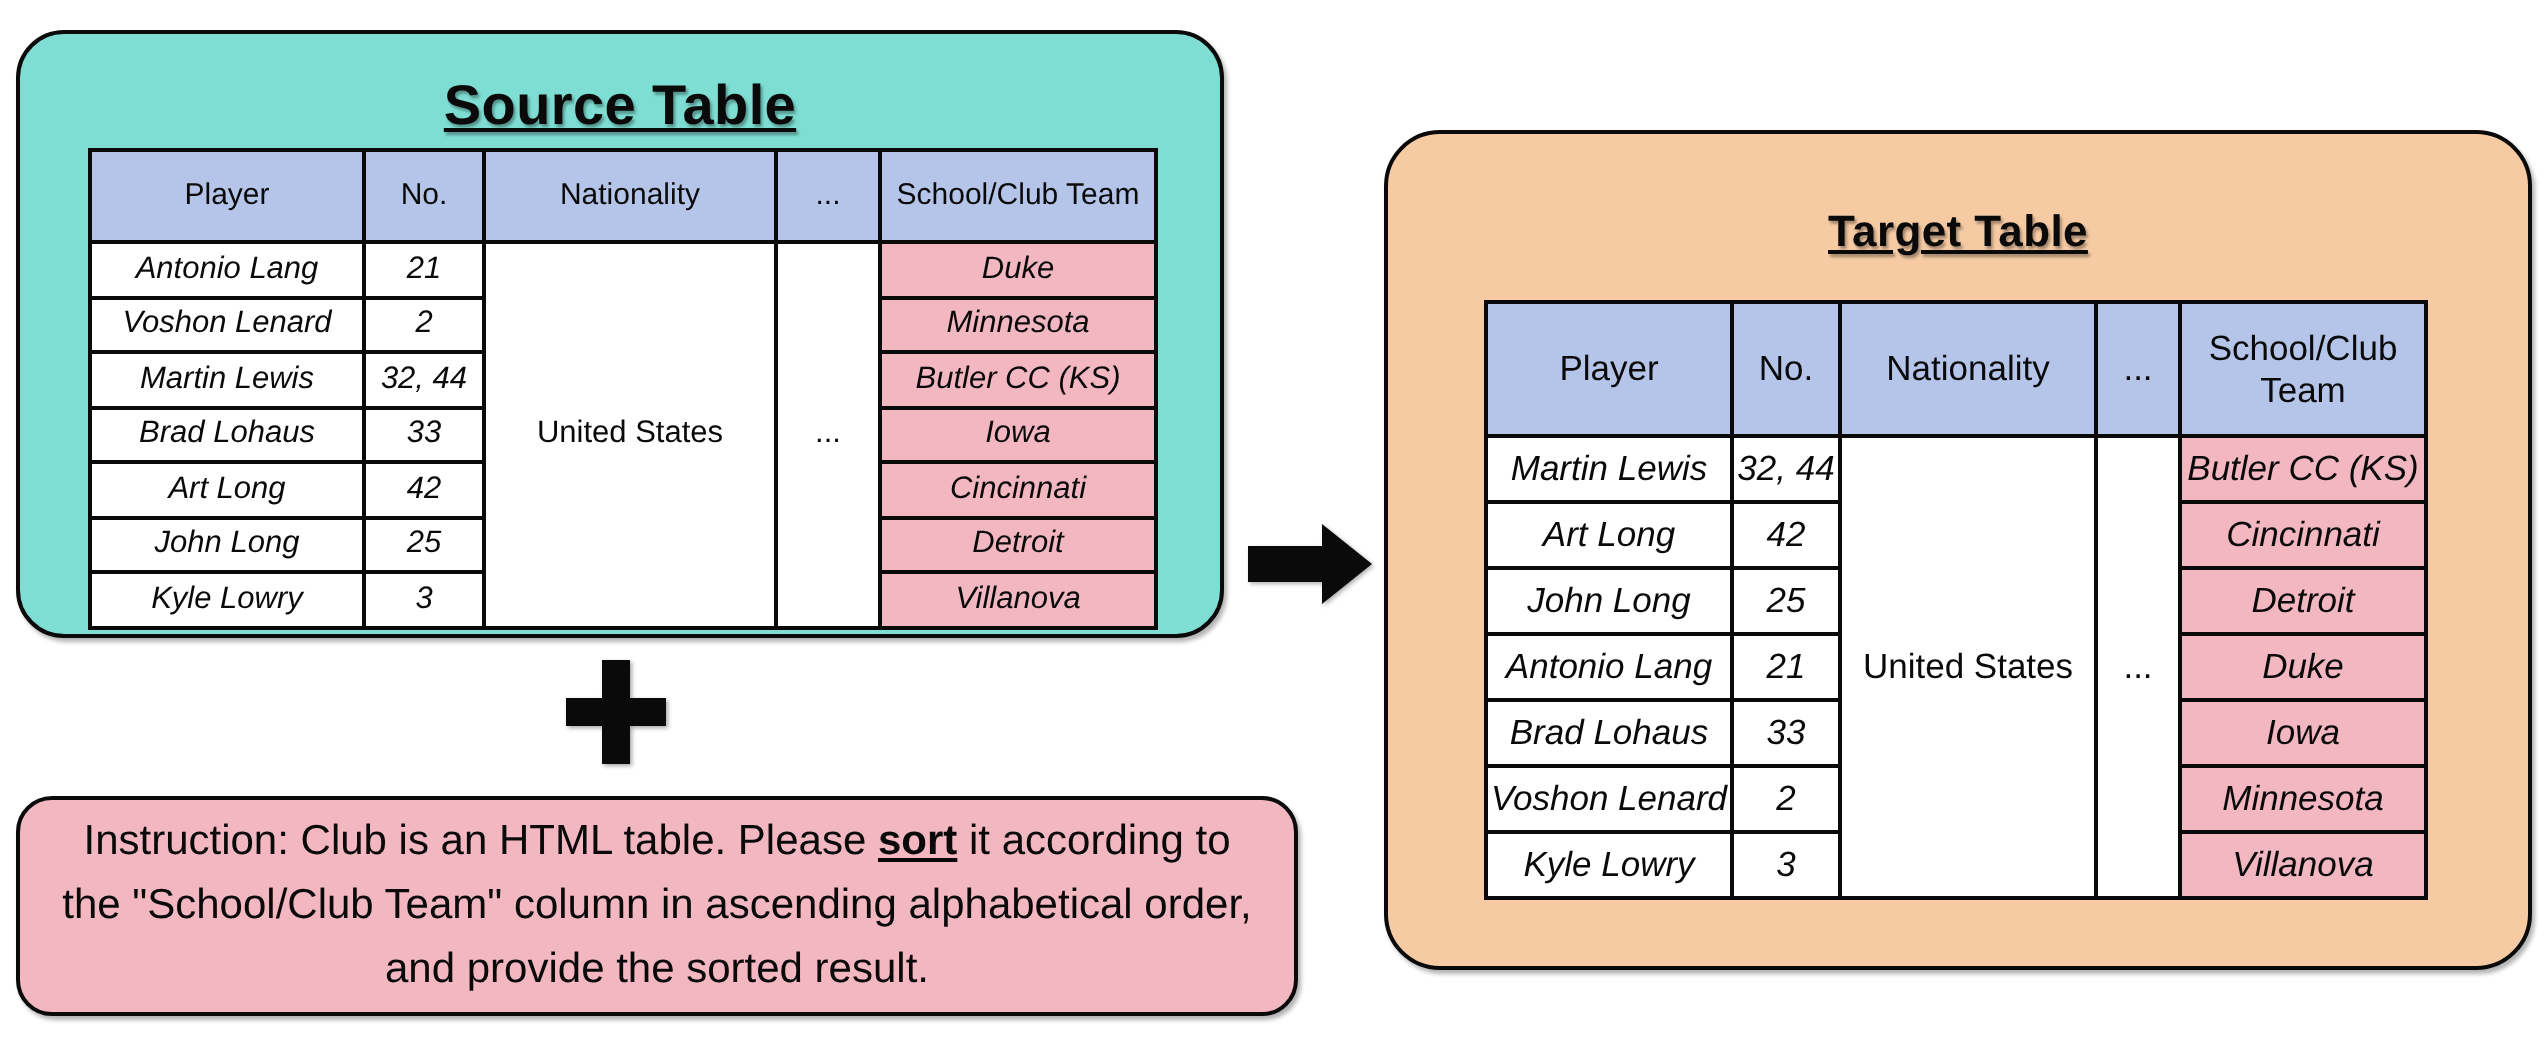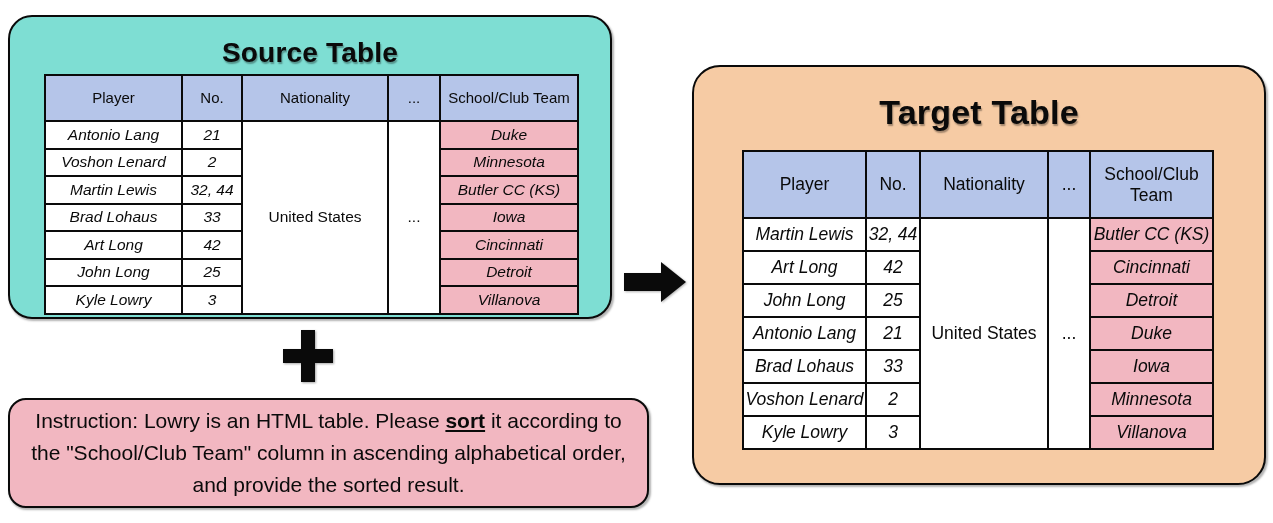--- a/index.html
+++ b/index.html
@@ -32,23 +32,24 @@
     background: var(--target-bg);
     border-radius: 28px;
   }
   .panel-title {
     position: absolute;
     left: 0; right: 0;
     text-align: center;
     font-weight: 600;
     letter-spacing: 0.2px;
     text-shadow: 1px 1.5px 1.5px rgba(0,0,0,0.35);
+    text-decoration: underline;
   }
   .panel-source .panel-title { top: 20px; font-size: 28px; }
-  .panel-target .panel-title { top: 26px; font-size: 34px; }
+  .panel-target .panel-title { top: 36px; font-size: 22px; }
 
   table.tbl {
     position: absolute;
     border-collapse: collapse;
     table-layout: fixed;
     background: #ffffff;
   }
   .tbl th, .tbl td {
     border: 2px solid #0a0a0a;
     text-align: center;
@@ -182,21 +183,21 @@
         </tbody>
     </table>
   </div>
 
   <div class="plus-icon" aria-hidden="true">
     <div class="bar-h"></div>
     <div class="bar-v"></div>
   </div>
 
   <div class="instruction-box">
-    <div class="instruction-text"><span>Instruction: Lowry is an HTML table. Please </span><span class="em">sort</span><span> it according to the "School/Club Team" column in ascending alphabetical order, and provide the sorted result.</span></div>
+    <div class="instruction-text"><span>Instruction: Club is an HTML table. Please </span><span class="em">sort</span><span> it according to the "School/Club Team" column in ascending alphabetical order, and provide the sorted result.</span></div>
   </div>
 
   <svg class="arrow-icon" viewBox="0 0 62 44" xmlns="http://www.w3.org/2000/svg">
     <polygon points="0,13 37,13 37,2 62,22 37,42 37,31 0,31" fill="#0a0a0a"></polygon>
   </svg>
 
   <div class="panel panel-target">
     <div class="panel-title">Target Table</div>
     <table class="tbl tbl-target">
       <colgroup>

